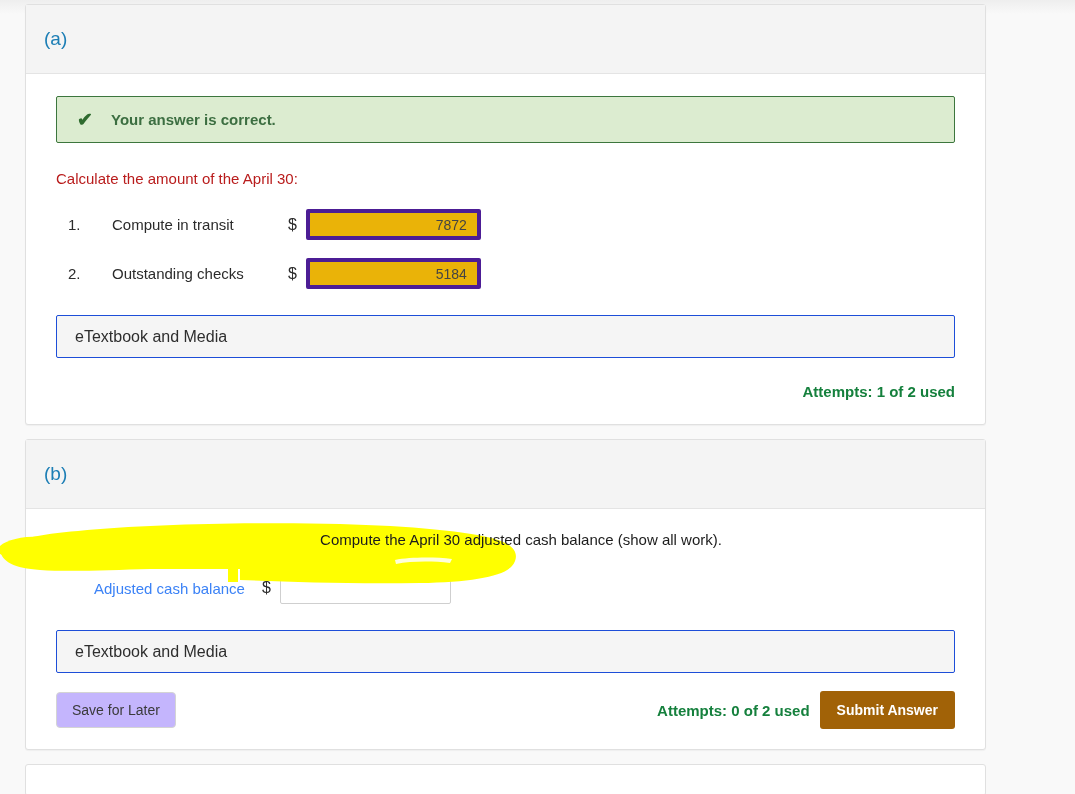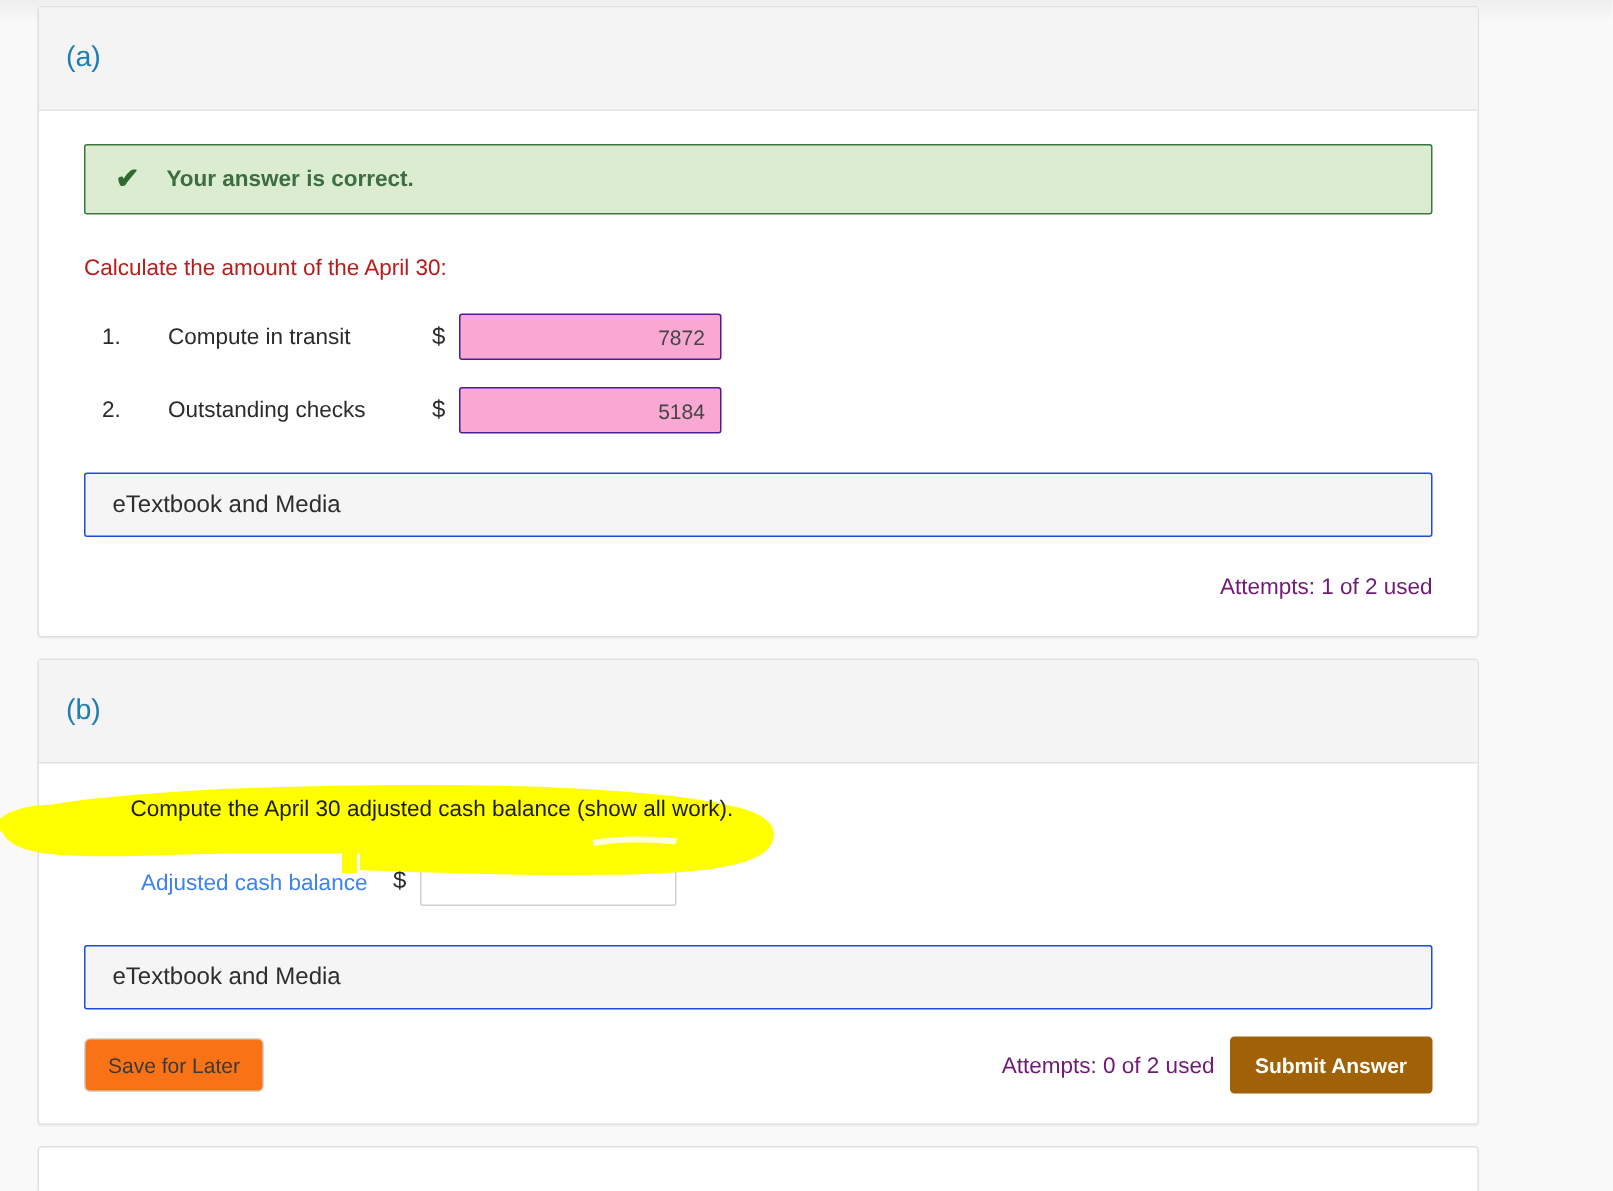--- a/index.html
+++ b/index.html
@@ -111,22 +111,22 @@
   }
   input.amount {
     width: 175px;
     height: 31px;
     box-sizing: border-box;
     text-align: right;
     padding-right: 10px;
     font-family: "Liberation Sans", sans-serif;
     font-size: 14px;
     color: #444;
-    background: #f9a8d4;
-    border: 1px solid #4c1d95;
+    background: #eab308;
+    border: 4px solid #4c1d95;
     border-radius: 2px;
     outline: none;
   }
   input.amount.blank {
     background: #ffffff;
     border: 1px solid #cfcfcf;
     width: 171px;
     height: 32px;
   }
 
@@ -156,27 +156,27 @@
     justify-content: flex-end;
     margin-top: 16px;
     min-height: 34px;
   }
   .footer-row.with-save {
     justify-content: space-between;
     margin-top: 18px;
     margin-bottom: 4px;
   }
   .attempts {
-    color: #701a75;
-    font-size: 15px;
-    font-weight: normal;
+    color: #15803d;
+    font-size: 15px;
+    font-weight: bold;
     text-align: right;
   }
   .btn-save {
-    background: #f97316;
+    background: #c4b5fd;
     border: 1px solid #d4d4d4;
     border-radius: 4px;
     color: #3a3a3a;
     font-size: 14px;
     font-family: "Liberation Sans", sans-serif;
     padding: 9px 15px;
     cursor: pointer;
   }
   .right-group {
     display: flex;
@@ -195,20 +195,21 @@
     cursor: pointer;
   }
 
   
   .question-line {
     position: relative;
     display: flex;
     align-items: center;
     margin: 0 0 24px 0;
     padding-left: 22px;
+    justify-content: center;
   }
   .q-bullet {
     position: absolute;
     left: 22px;
     top: 50%;
     transform: translateY(-50%);
     width: 0; height: 0;
     border-top: 3px solid transparent;
     border-bottom: 3px solid transparent;
     border-right: 4px solid #3a3a3a;

